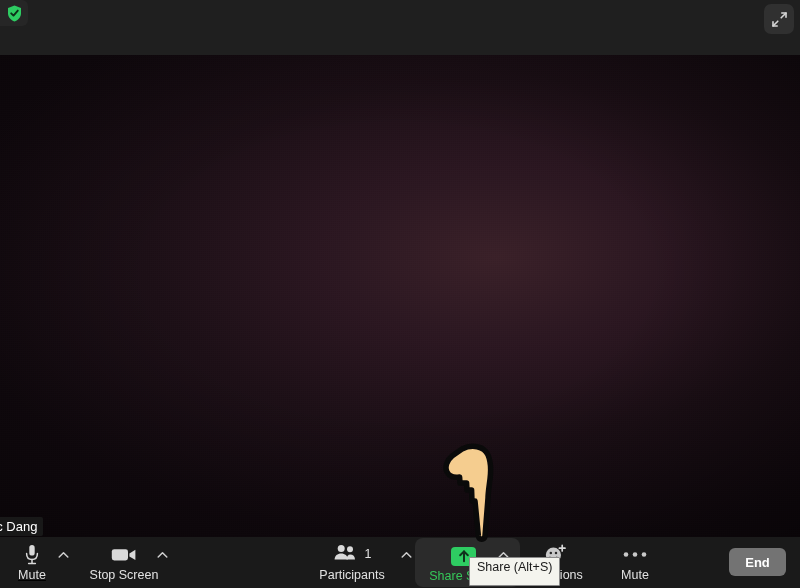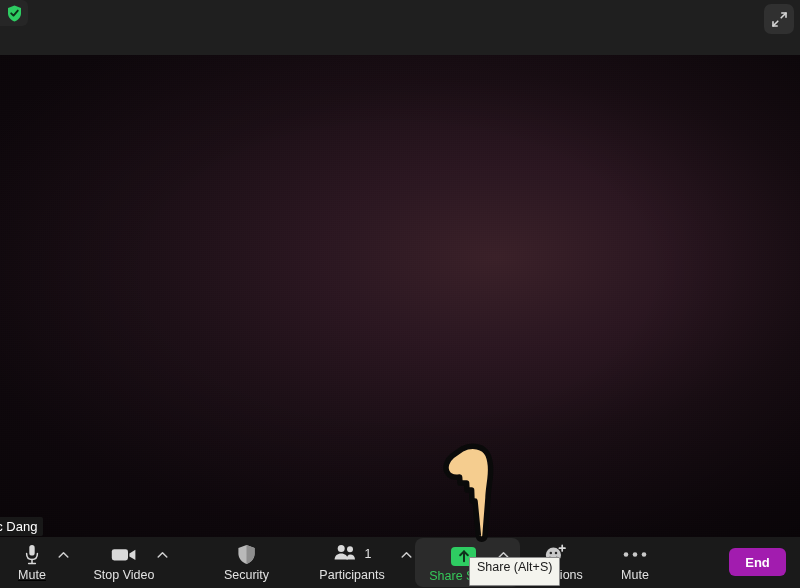--- a/index.html
+++ b/index.html
@@ -152,21 +152,21 @@
     font-size:12.5px;
     line-height:14px;
     white-space:nowrap;
   }
 
   
   .end-btn {
     position:absolute;
     right:14px; top:11px;
     width:57px; height:28px;
-    background:#a21caf;
+    background:#737373;
     border-radius:6px;
     color:#ffffff;
     font-size:13px;
     font-weight:bold;
     display:flex; align-items:center; justify-content:center;
     cursor:pointer;
   }
 
   
   .tooltip {
@@ -246,37 +246,28 @@
         </svg>
       </div>
 
       <div class="tb-item" style="left:88px; width:72px;">
         <div class="tb-iconrow">
           <svg width="26" height="17" viewBox="0 0 26 17" aria-hidden="true">
             <rect x="0.8" y="3.2" width="16.2" height="11.2" rx="2.4" fill="#d9d9d9"></rect>
             <path d="M18.4 7.4 L24.4 3.8 V14.0 L18.4 10.4 Z" fill="#d9d9d9"></path>
           </svg>
         </div>
-        <div class="tb-label">Stop Video</div>
+        <div class="tb-label">Stop Screen</div>
       </div>
       <div class="chev" style="left:155px;">
         <svg width="11" height="8" viewBox="0 0 11 8" aria-hidden="true">
           <path d="M1.2 6 L5.5 1.8 L9.8 6" fill="none" stroke="#cfcfcf" stroke-width="1.5" stroke-linecap="round" stroke-linejoin="round"></path>
         </svg>
       </div>
 
-      <div class="tb-item" style="left:215px; width:63px;">
-        <div class="tb-iconrow">
-          <svg width="19" height="21" viewBox="0 0 19 21" aria-hidden="true">
-            <path d="M9.5 1 L17.6 4.1 V9.6 C17.6 14.6 14.2 18.4 9.5 20 C4.8 18.4 1.4 14.6 1.4 9.6 V4.1 Z" fill="#b9b9b9"></path>
-            <path d="M9.5 1 L17.6 4.1 V9.6 C17.6 14.6 14.2 18.4 9.5 20 Z" fill="#8e8e8e"></path>
-          </svg>
-        </div>
-        <div class="tb-label">Security</div>
-      </div>
 
       <div class="tb-item" style="left:312px; width:80px;">
         <div class="tb-iconrow">
           <span>
             <svg width="25" height="17" viewBox="0 0 25 17" aria-hidden="true">
               <circle cx="8.2" cy="4.6" r="3.5" fill="#d9d9d9"></circle>
               <circle cx="17.0" cy="5.2" r="3.0" fill="#d9d9d9"></circle>
               <path d="M1.6 15.6 C1.6 11.6 4.5 9.4 8.2 9.4 C11.9 9.4 14.8 11.6 14.8 15.6 Z" fill="#d9d9d9"></path>
               <path d="M13.4 15.6 C13.6 12.4 15.0 10.4 17.2 10.4 C20.0 10.4 22.0 12.2 22.0 15.6 Z" fill="#d9d9d9"></path>
             </svg>

